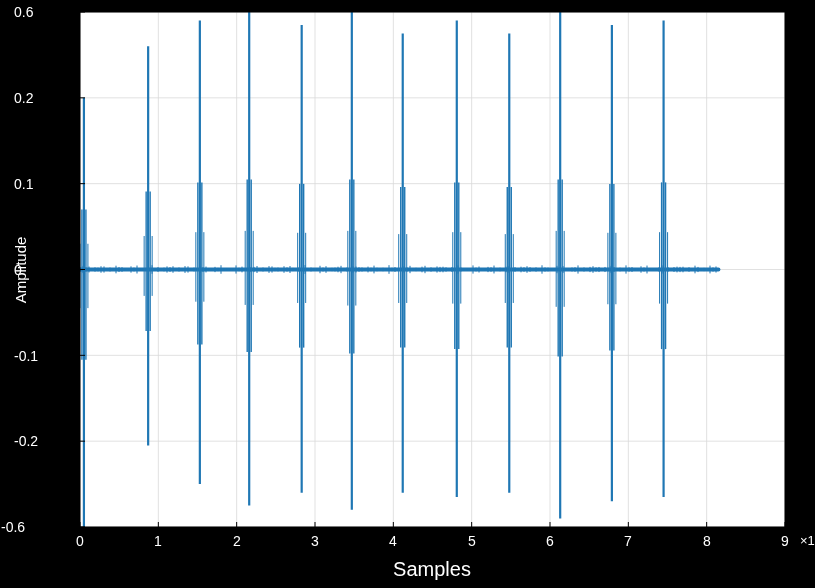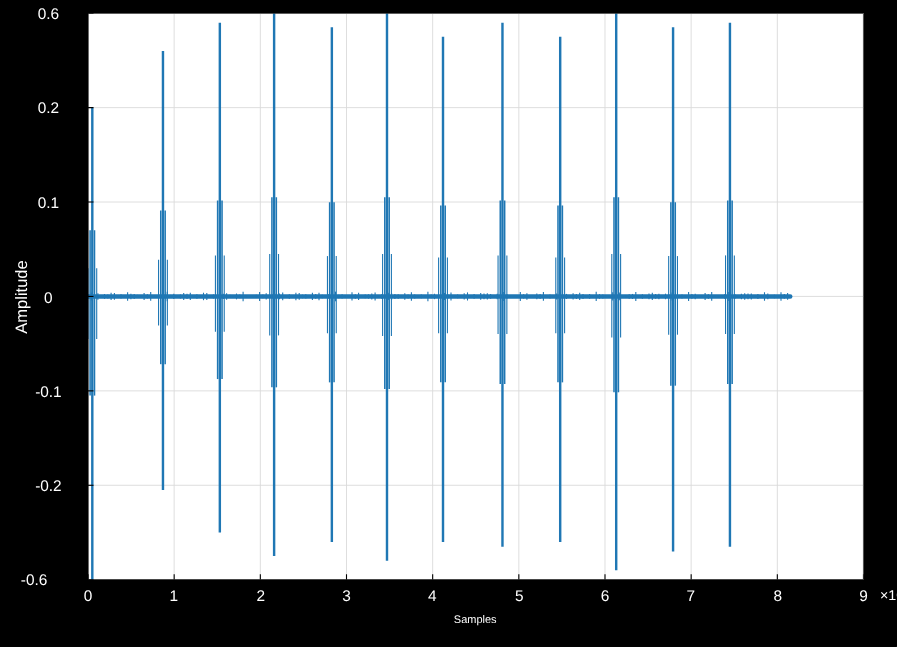--- a/index.html
+++ b/index.html
@@ -1,22 +1,22 @@
 <!DOCTYPE html>
 <html><head>
 <meta charset="utf-8">
 <style>
   html,body{margin:0;padding:0;background:#000;width:815px;height:588px;overflow:hidden;font-family:Arial,Helvetica,sans-serif}
   .figure{position:absolute;inset:0;background:#000}
   .axes{position:absolute;left:80px;top:12px;width:705px;height:515px;background:#fff;}
   svg{display:block}
-  .ylab{position:absolute;color:#fff;font-size:14px;text-align:center;width:60px}
+  .ylab{position:absolute;color:#fff;font-size:14px;text-align:left;width:60px}
   .xlab{position:absolute;color:#fff;font-size:14px;text-align:center;transform:translateX(-50%)}
   .ylabel{position:absolute;left:8px;top:50%;transform:translate(-50%,-50%) rotate(-90deg);transform-origin:center;color:#fff;font-size:15px;white-space:nowrap}
-  .xlabel{position:absolute;left:50%;transform:translateX(-50%);color:#fff;font-size:10px;white-space:nowrap}
+  .xlabel{position:absolute;left:50%;transform:translateX(-50%);color:#fff;font-size:20px;white-space:nowrap}
 </style>
 </head>
 <body>
 
 <div class="figure">
   <div class="axes">
     <svg id="plot-svg" width="705" height="515">
         <line x1="0" x2="0" y1="0" y2="515" stroke="#d9d9d9" stroke-width="0.8"></line>
         <line x1="78.33333333333333" x2="78.33333333333333" y1="0" y2="515" stroke="#d9d9d9" stroke-width="0.8"></line>
         <line x1="156.66666666666666" x2="156.66666666666666" y1="0" y2="515" stroke="#d9d9d9" stroke-width="0.8"></line>

